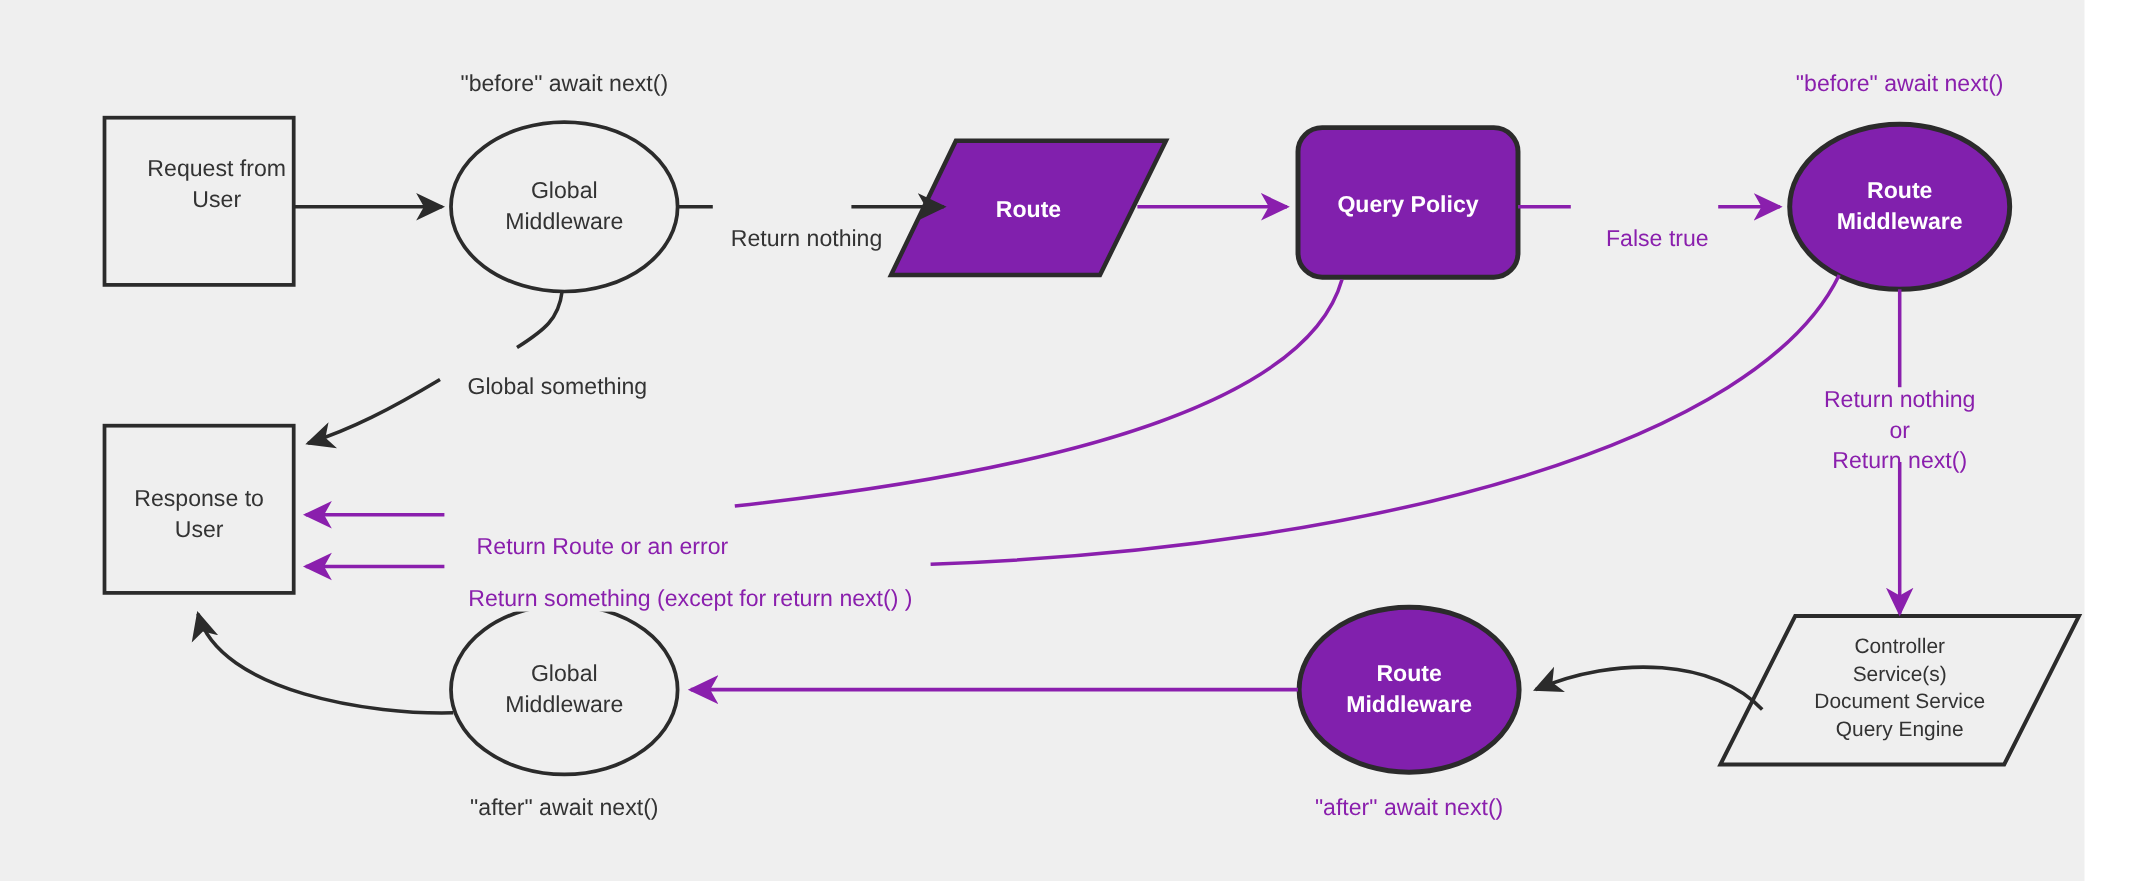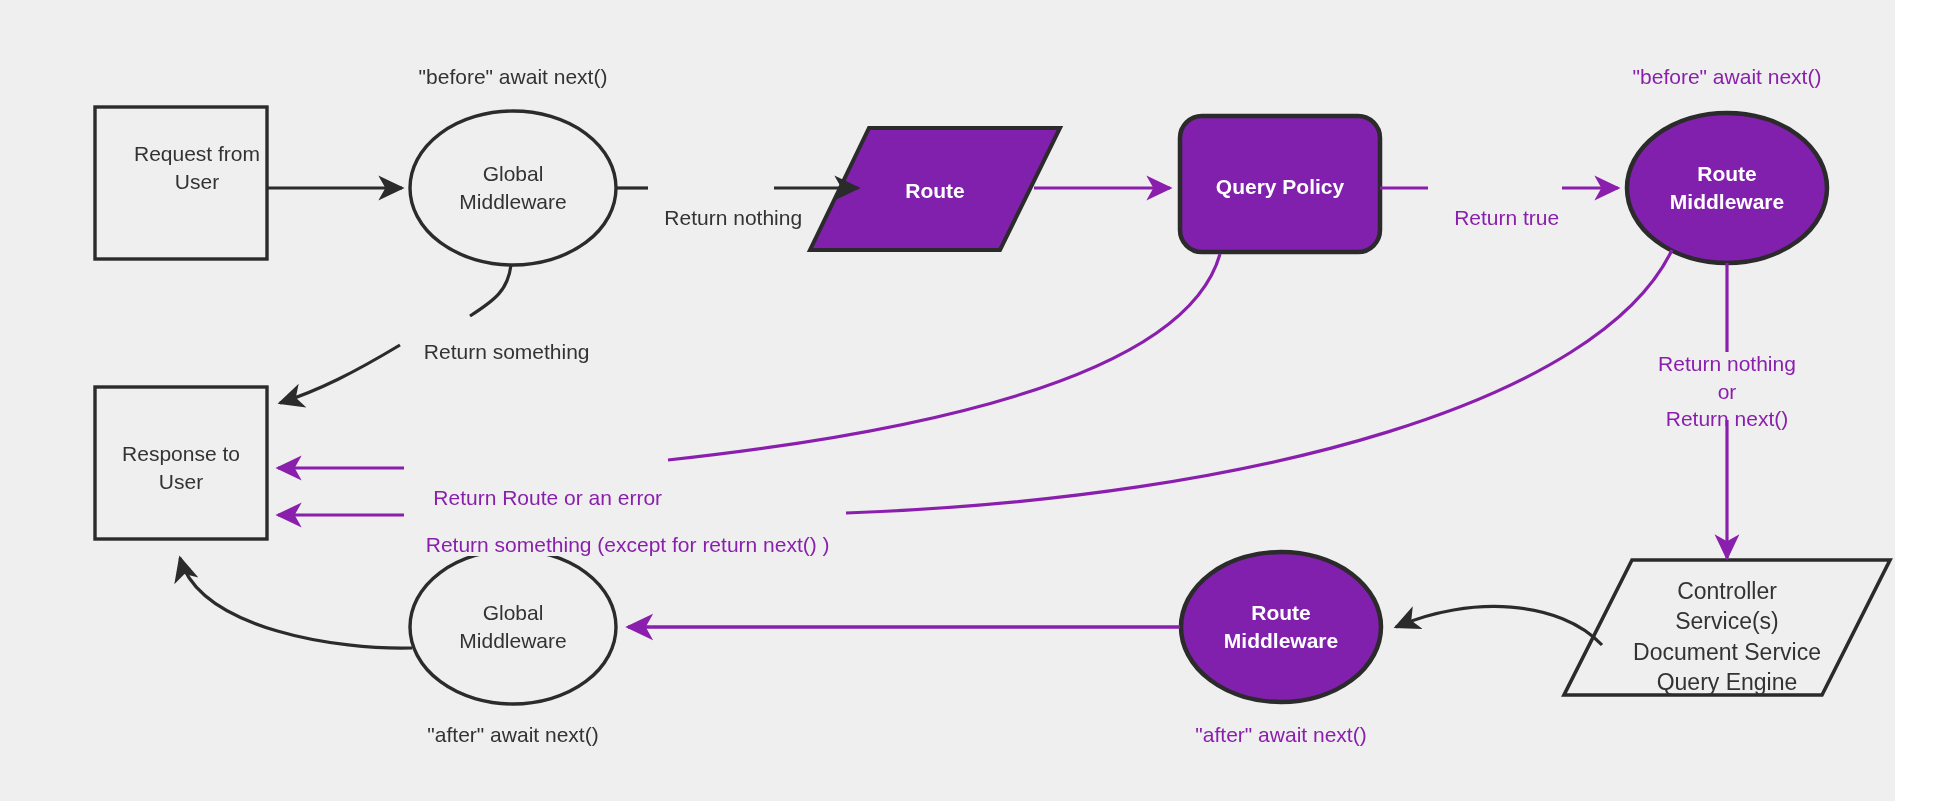--- a/index.html
+++ b/index.html
@@ -145,43 +145,43 @@
 
   <div class="node-label lbl-dark" style="left:95px; top:440px; width:172px;">Response to
 User</div>
 
   <div class="node-label lbl-dark" style="left:410px; top:599px; width:206px;">Global
 Middleware</div>
 
   <div class="node-label lbl-white-bold" style="left:1178px; top:599px; width:206px;">Route
 Middleware</div>
 
-  <div class="node-label lbl-dark" style="left:1614px; top:576px; width:226px; font-size:23px;">Controller
+  <div class="node-label lbl-dark" style="left:1614px; top:576px; width:226px; font-size:19px;">Controller
 Service(s)
 Document Service
 Query Engine</div>
 
   <div class="edge-label edge-dark" style="left:363px; top:63px; width:300px;">"before" await next()</div>
 
   <div class="edge-label edge-purple" style="left:1577px; top:63px; width:300px;">"before" await next()</div>
 
   <div class="edge-label edge-dark" style="left:363px; top:721px; width:300px;">"after" await next()</div>
 
   <div class="edge-label edge-purple" style="left:1131px; top:721px; width:300px;">"after" await next()</div>
 
   <div class="edge-label edge-dark" style="left:636px; top:176px; width:150px;">
     <span class="edge-chip">Return nothing</span>
   </div>
 
   <div class="edge-label edge-dark" style="left:395px; top:310px; width:200px;">
-    <span class="edge-chip">Return something</span>
+    <span class="edge-chip">Global something</span>
   </div>
 
   <div class="edge-label edge-purple" style="left:1420px; top:176px; width:150px;">
-    <span class="edge-chip">Return true</span>
+    <span class="edge-chip">False true</span>
   </div>
 
   <div class="edge-label edge-purple" style="left:396px; top:456px; width:280px;">
     <span class="edge-chip">Return Route or an error</span>
   </div>
 
   <div class="edge-label edge-purple" style="left:396px; top:503px; width:440px;">
     <span class="edge-chip">Return something (except for return next() )</span>
   </div>
 

